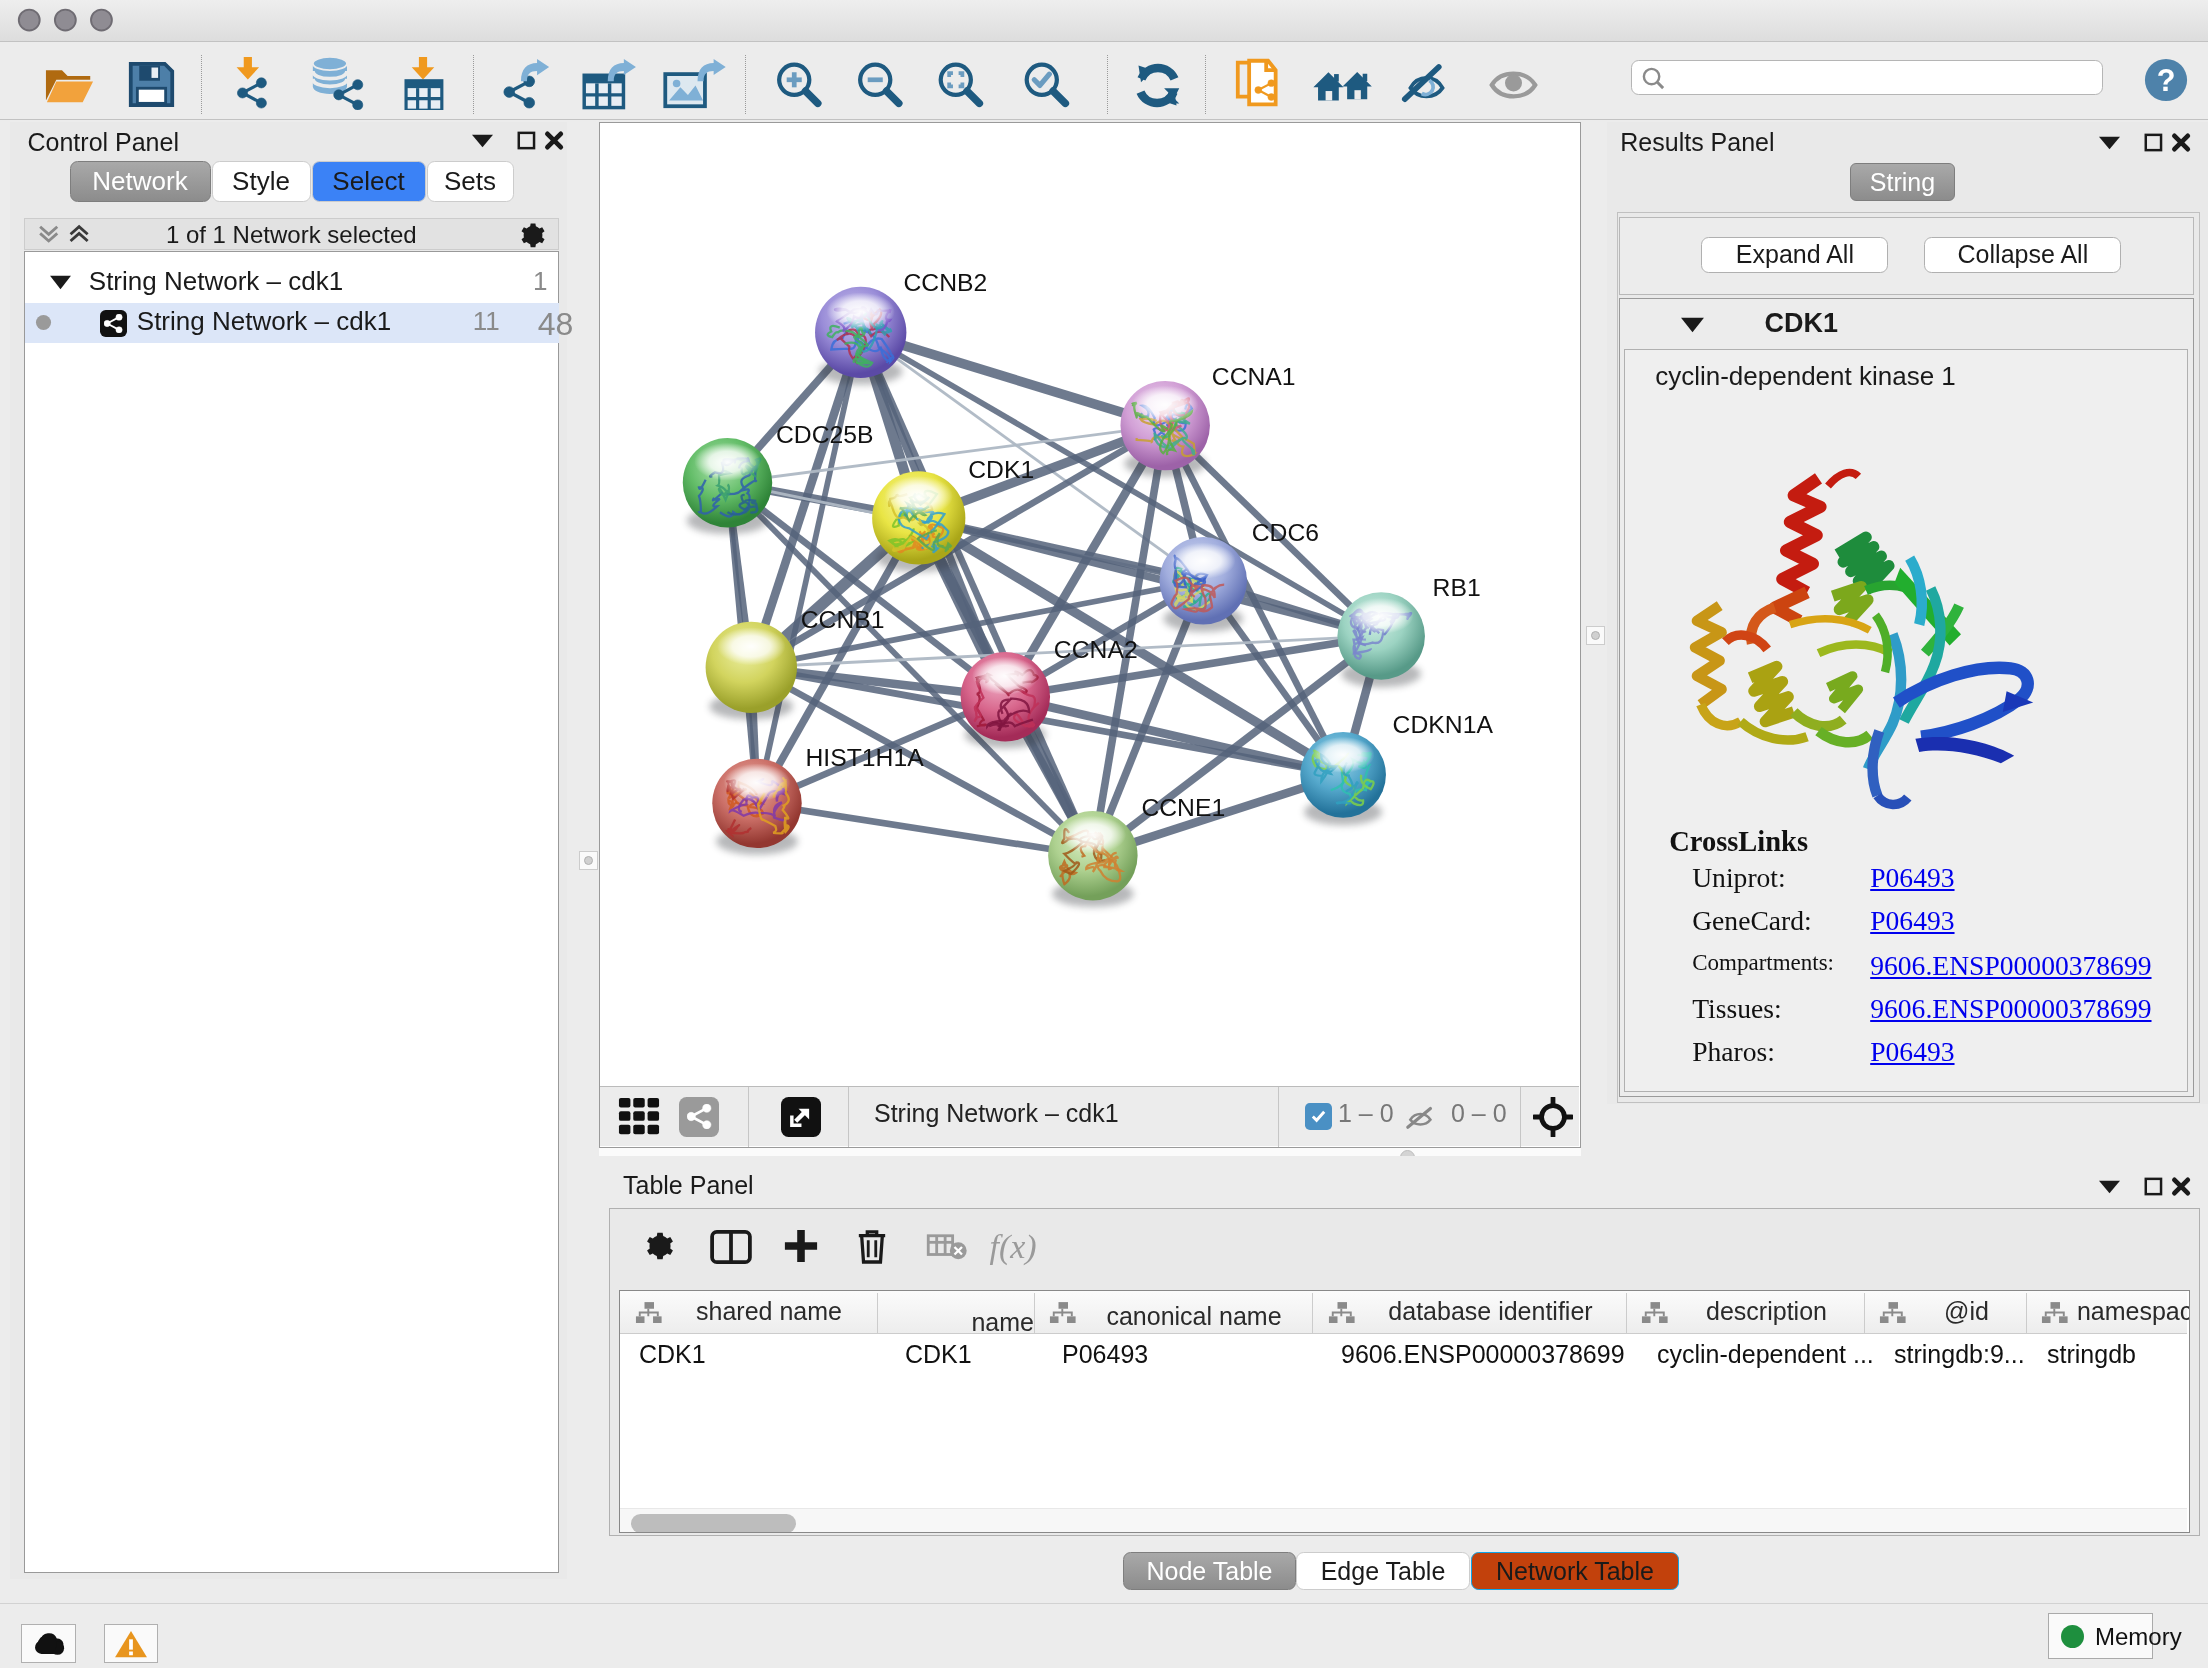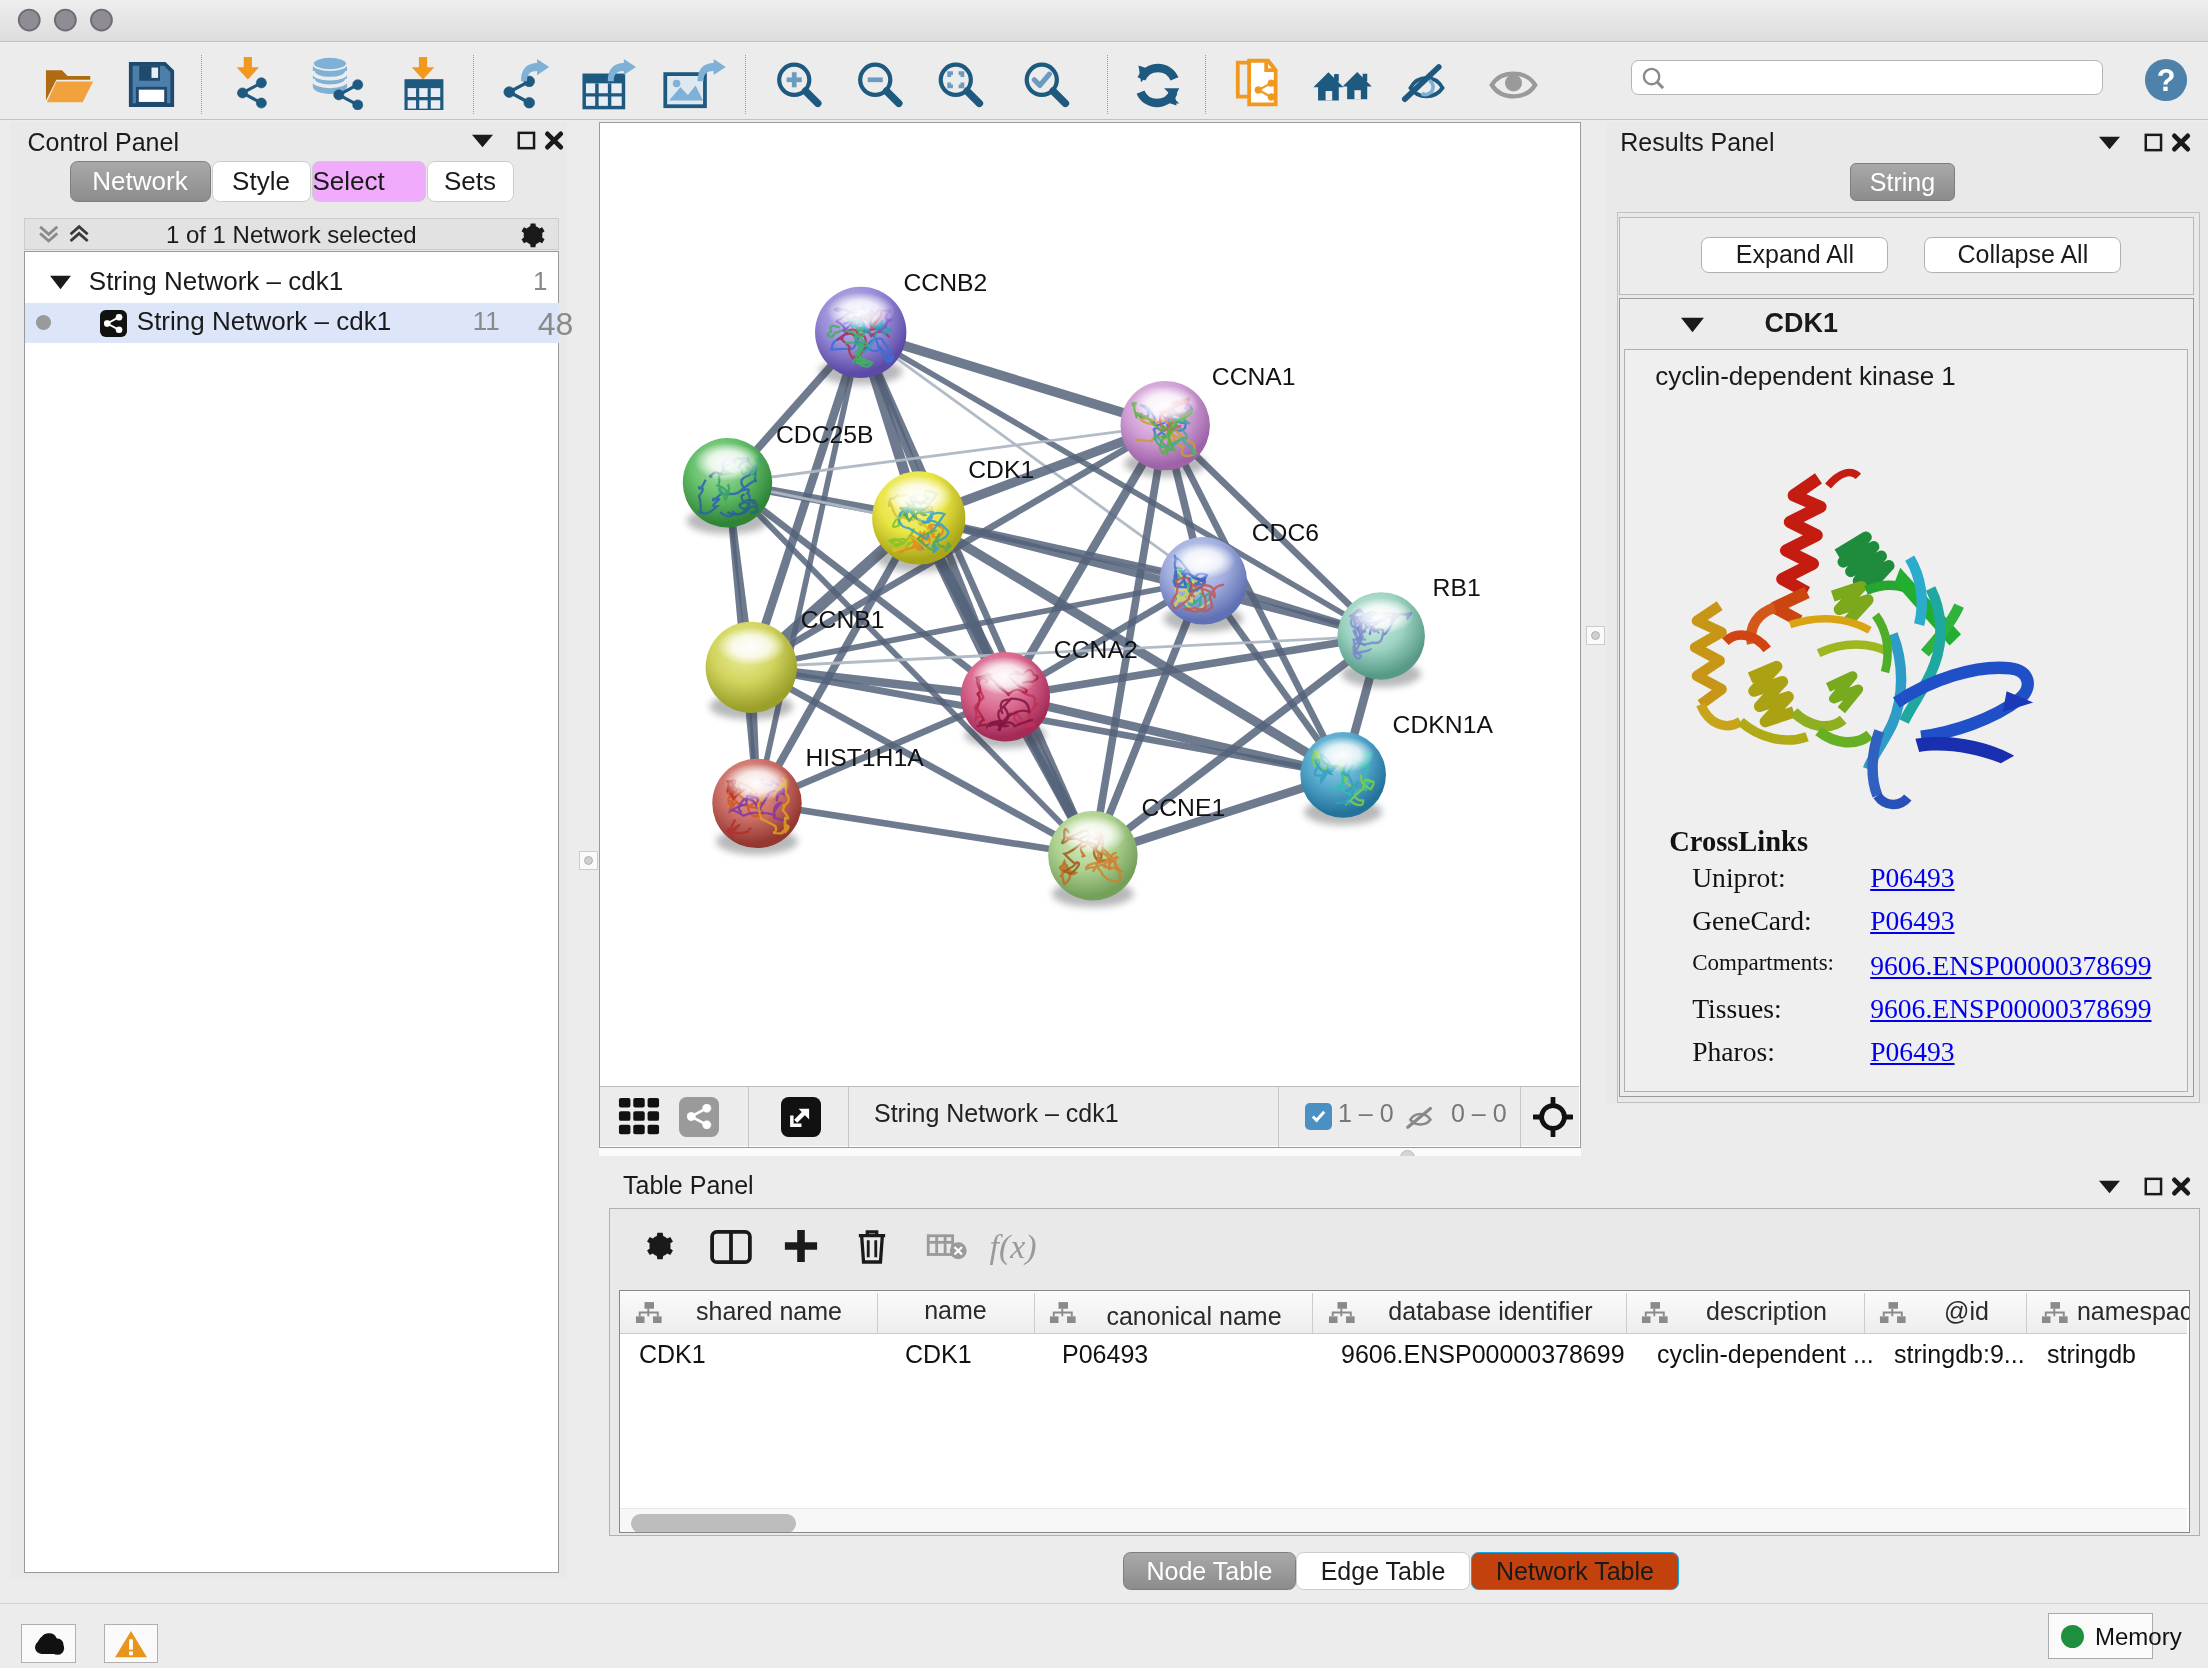--- a/index.html
+++ b/index.html
@@ -182,21 +182,21 @@
 </div>
 <div class="abs" style="left:9.5px;top:122px;width:557px;height:1457px;background:#e9e9e9;">
     <div style="position:absolute;left:18px;top:5.7px;font-size:25px;color:#1a1a1a;">Control Panel</div>
     <svg width="105" height="23" viewBox="0 0 110 24" style="position:absolute;left:462px;top:6.7px;">
       <path d="M0 6 L22 6 L11 19 Z" fill="#1a1a1a"></path>
       <rect x="49" y="4" width="16" height="16" fill="none" stroke="#1a1a1a" stroke-width="2.6"></rect>
       <path d="M79 5 L93 19 M93 5 L79 19" stroke="#1a1a1a" stroke-width="5" stroke-linecap="round"></path>
     </svg>
     <div style="position:absolute;left:60px;top:39px;width:141px;height:41px;background:linear-gradient(#a9a9a9,#8c8c8c);color:#ffffff;border:1px solid #7e7e7e;border-radius:7.6px;font-size:26px;text-align:center;line-height:39px;">Network</div>
     <div style="position:absolute;left:202px;top:39px;width:99px;height:41px;background:#ffffff;color:#1a1a1a;border:1px solid #cccccc;border-radius:7.6px;font-size:26px;text-align:center;line-height:39px;">Style</div>
-    <div style="position:absolute;left:302px;top:39px;width:114px;height:41px;background:#f0abfc;color:#1a1a1a;border:1px solid #cccccc;border-radius:7.6px;font-size:26px;text-align:left;line-height:39px;">Select</div>
+    <div style="position:absolute;left:302px;top:39px;width:114px;height:41px;background:#3b82f6;color:#1a1a1a;border:1px solid #cccccc;border-radius:7.6px;font-size:26px;text-align:center;line-height:39px;">Select</div>
     <div style="position:absolute;left:417px;top:39px;width:87px;height:41px;background:#ffffff;color:#1a1a1a;border:1px solid #cccccc;border-radius:7.6px;font-size:26px;text-align:center;line-height:39px;">Sets</div>
     <div style="position:absolute;left:14.3px;top:96px;width:535px;height:32px;background:#e2e2e2;border:1px solid #cccccc;">
       <svg width="67" height="28.5" viewBox="0 0 70 30" style="position:absolute;left:13.3px;top:1.9px;">
         <path d="M2 6 L11 14 L20 6 M2 13 L11 21 L20 13" fill="none" stroke="#8a8a8a" stroke-width="3"></path>
         <path d="M34 14 L43 6 L52 14 M34 21 L43 13 L52 21" fill="none" stroke="#3a3a3a" stroke-width="3"></path>
       </svg>
       <div style="position:absolute;left:0;right:0;top:1.9px;text-align:center;font-size:24px;color:#1a1a1a;">1 of 1 Network selected</div>
       <svg width="28.5" height="28.5" viewBox="0 0 24 24" style="position:absolute;right:12.4px;top:1.9px;">
         <path fill="#1a1a1a" d="M12 8.5a3.5 3.5 0 1 0 0 7 3.5 3.5 0 0 0 0-7zm9.4 3.5c0-.6-.1-1.2-.2-1.8l2-1.5-2-3.4-2.3 1c-.9-.8-1.9-1.4-3-1.8L15.5 2h-4l-.4 2.5c-1.1.4-2.1 1-3 1.8l-2.3-1-2 3.4 2 1.5c-.1.6-.2 1.2-.2 1.8s.1 1.2.2 1.8l-2 1.5 2 3.4 2.3-1c.9.8 1.9 1.4 3 1.8l.4 2.5h4l.4-2.5c1.1-.4 2.1-1 3-1.8l2.3 1 2-3.4-2-1.5c.1-.6.2-1.2.2-1.8z"></path>
       </svg>
@@ -697,21 +697,21 @@
         <svg width="28.5" height="25" viewBox="0 0 30 26" style="position:absolute;left:15px;top:9.5px;">
           <g fill="#8a8a8a">
             <rect x="10" y="1" width="10" height="7"></rect>
             <rect x="1" y="16" width="9" height="7"></rect>
             <rect x="19" y="16" width="9" height="7"></rect>
             <path d="M14 8 L14 12 L5 12 L5 16 M14 12 L24 12 L24 16 M14 8 L14 16" fill="none" stroke="#8a8a8a" stroke-width="2"></path>
           </g>
         </svg>
         <div style="position:absolute;left:49px;top:5.7px;width:200px;text-align:center;font-size:25px;color:#2a2a2a;">shared name</div>
         <div style="position:absolute;left:257px;top:1.9px;width:0;height:40px;border-left:1.9px solid #cccccc;"></div>
-        <div style="position:absolute;left:257px;top:5px;width:157px;text-align:center;font-size:25px;color:#2a2a2a;">name</div>
+        <div style="position:absolute;left:257px;top:17px;width:157px;text-align:right;font-size:25px;color:#2a2a2a;">name</div>
         <div style="position:absolute;left:414px;top:1.9px;width:0;height:40px;border-left:1.9px solid #cccccc;"></div>
         <svg width="28.5" height="25" viewBox="0 0 30 26" style="position:absolute;left:429px;top:9.5px;">
           <g fill="#8a8a8a">
             <rect x="10" y="1" width="10" height="7"></rect>
             <rect x="1" y="16" width="9" height="7"></rect>
             <rect x="19" y="16" width="9" height="7"></rect>
             <path d="M14 8 L14 12 L5 12 L5 16 M14 12 L24 12 L24 16 M14 8 L14 16" fill="none" stroke="#8a8a8a" stroke-width="2"></path>
           </g>
         </svg>
         <div style="position:absolute;left:463px;top:11px;width:222px;text-align:center;font-size:25px;color:#2a2a2a;">canonical name</div>

